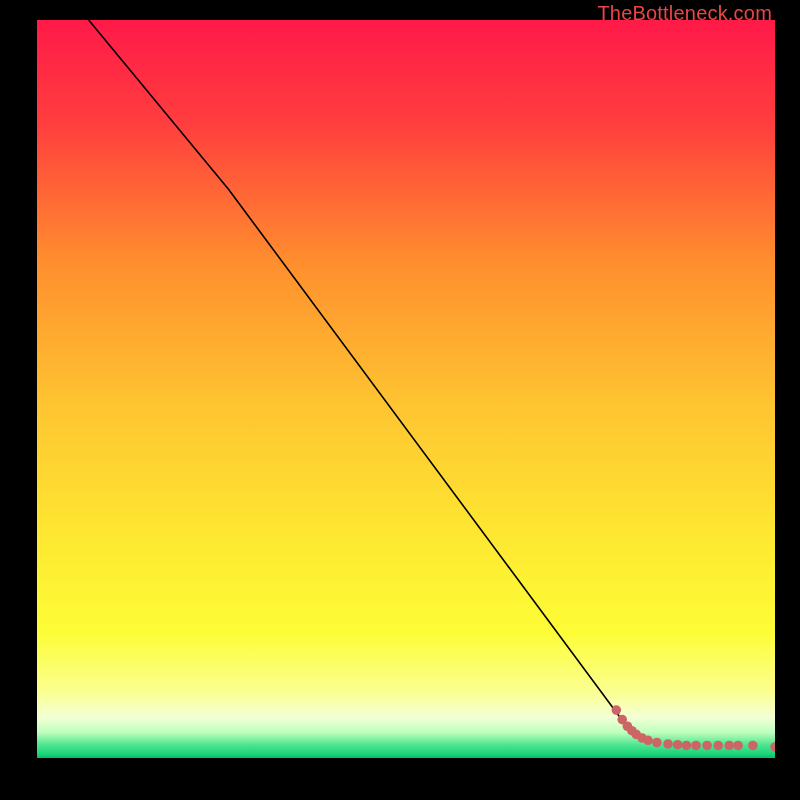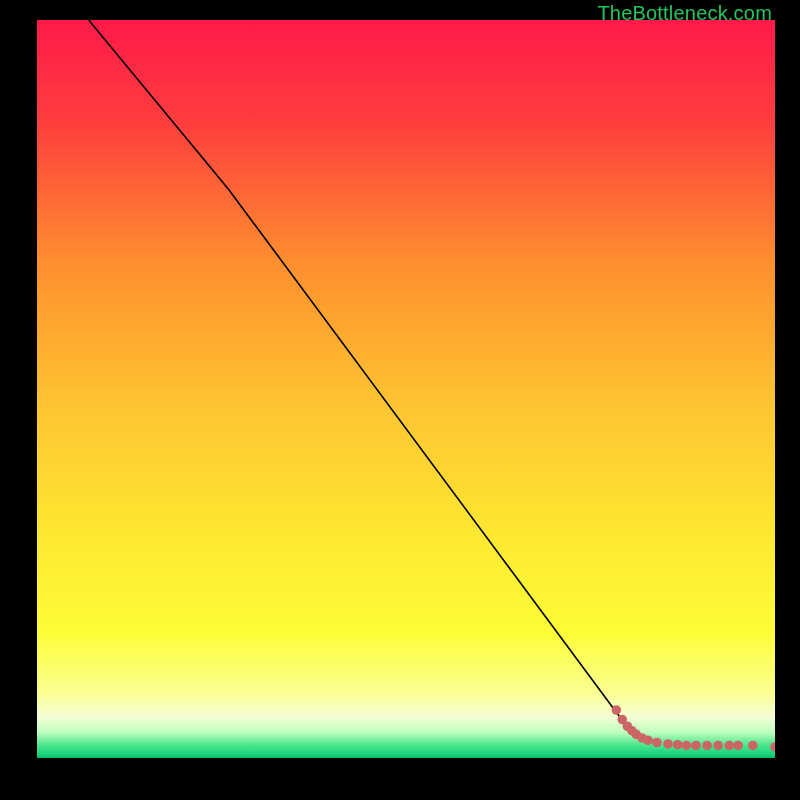--- a/index.html
+++ b/index.html
@@ -34,21 +34,21 @@
     position: absolute;
     left: 0;
     top: 0;
     width: 100%;
     height: 100%;
   }
   .watermark {
     position: absolute;
     top: 2px;
     right: 28px;
-    color: #22c55e;
+    color: #ef4444;
     font-size: 20px;
     font-weight: 500;
     letter-spacing: 0.2px;
     pointer-events: none;
   }
 </style>
 </head>
 <body>
 
 <div class="stage">

